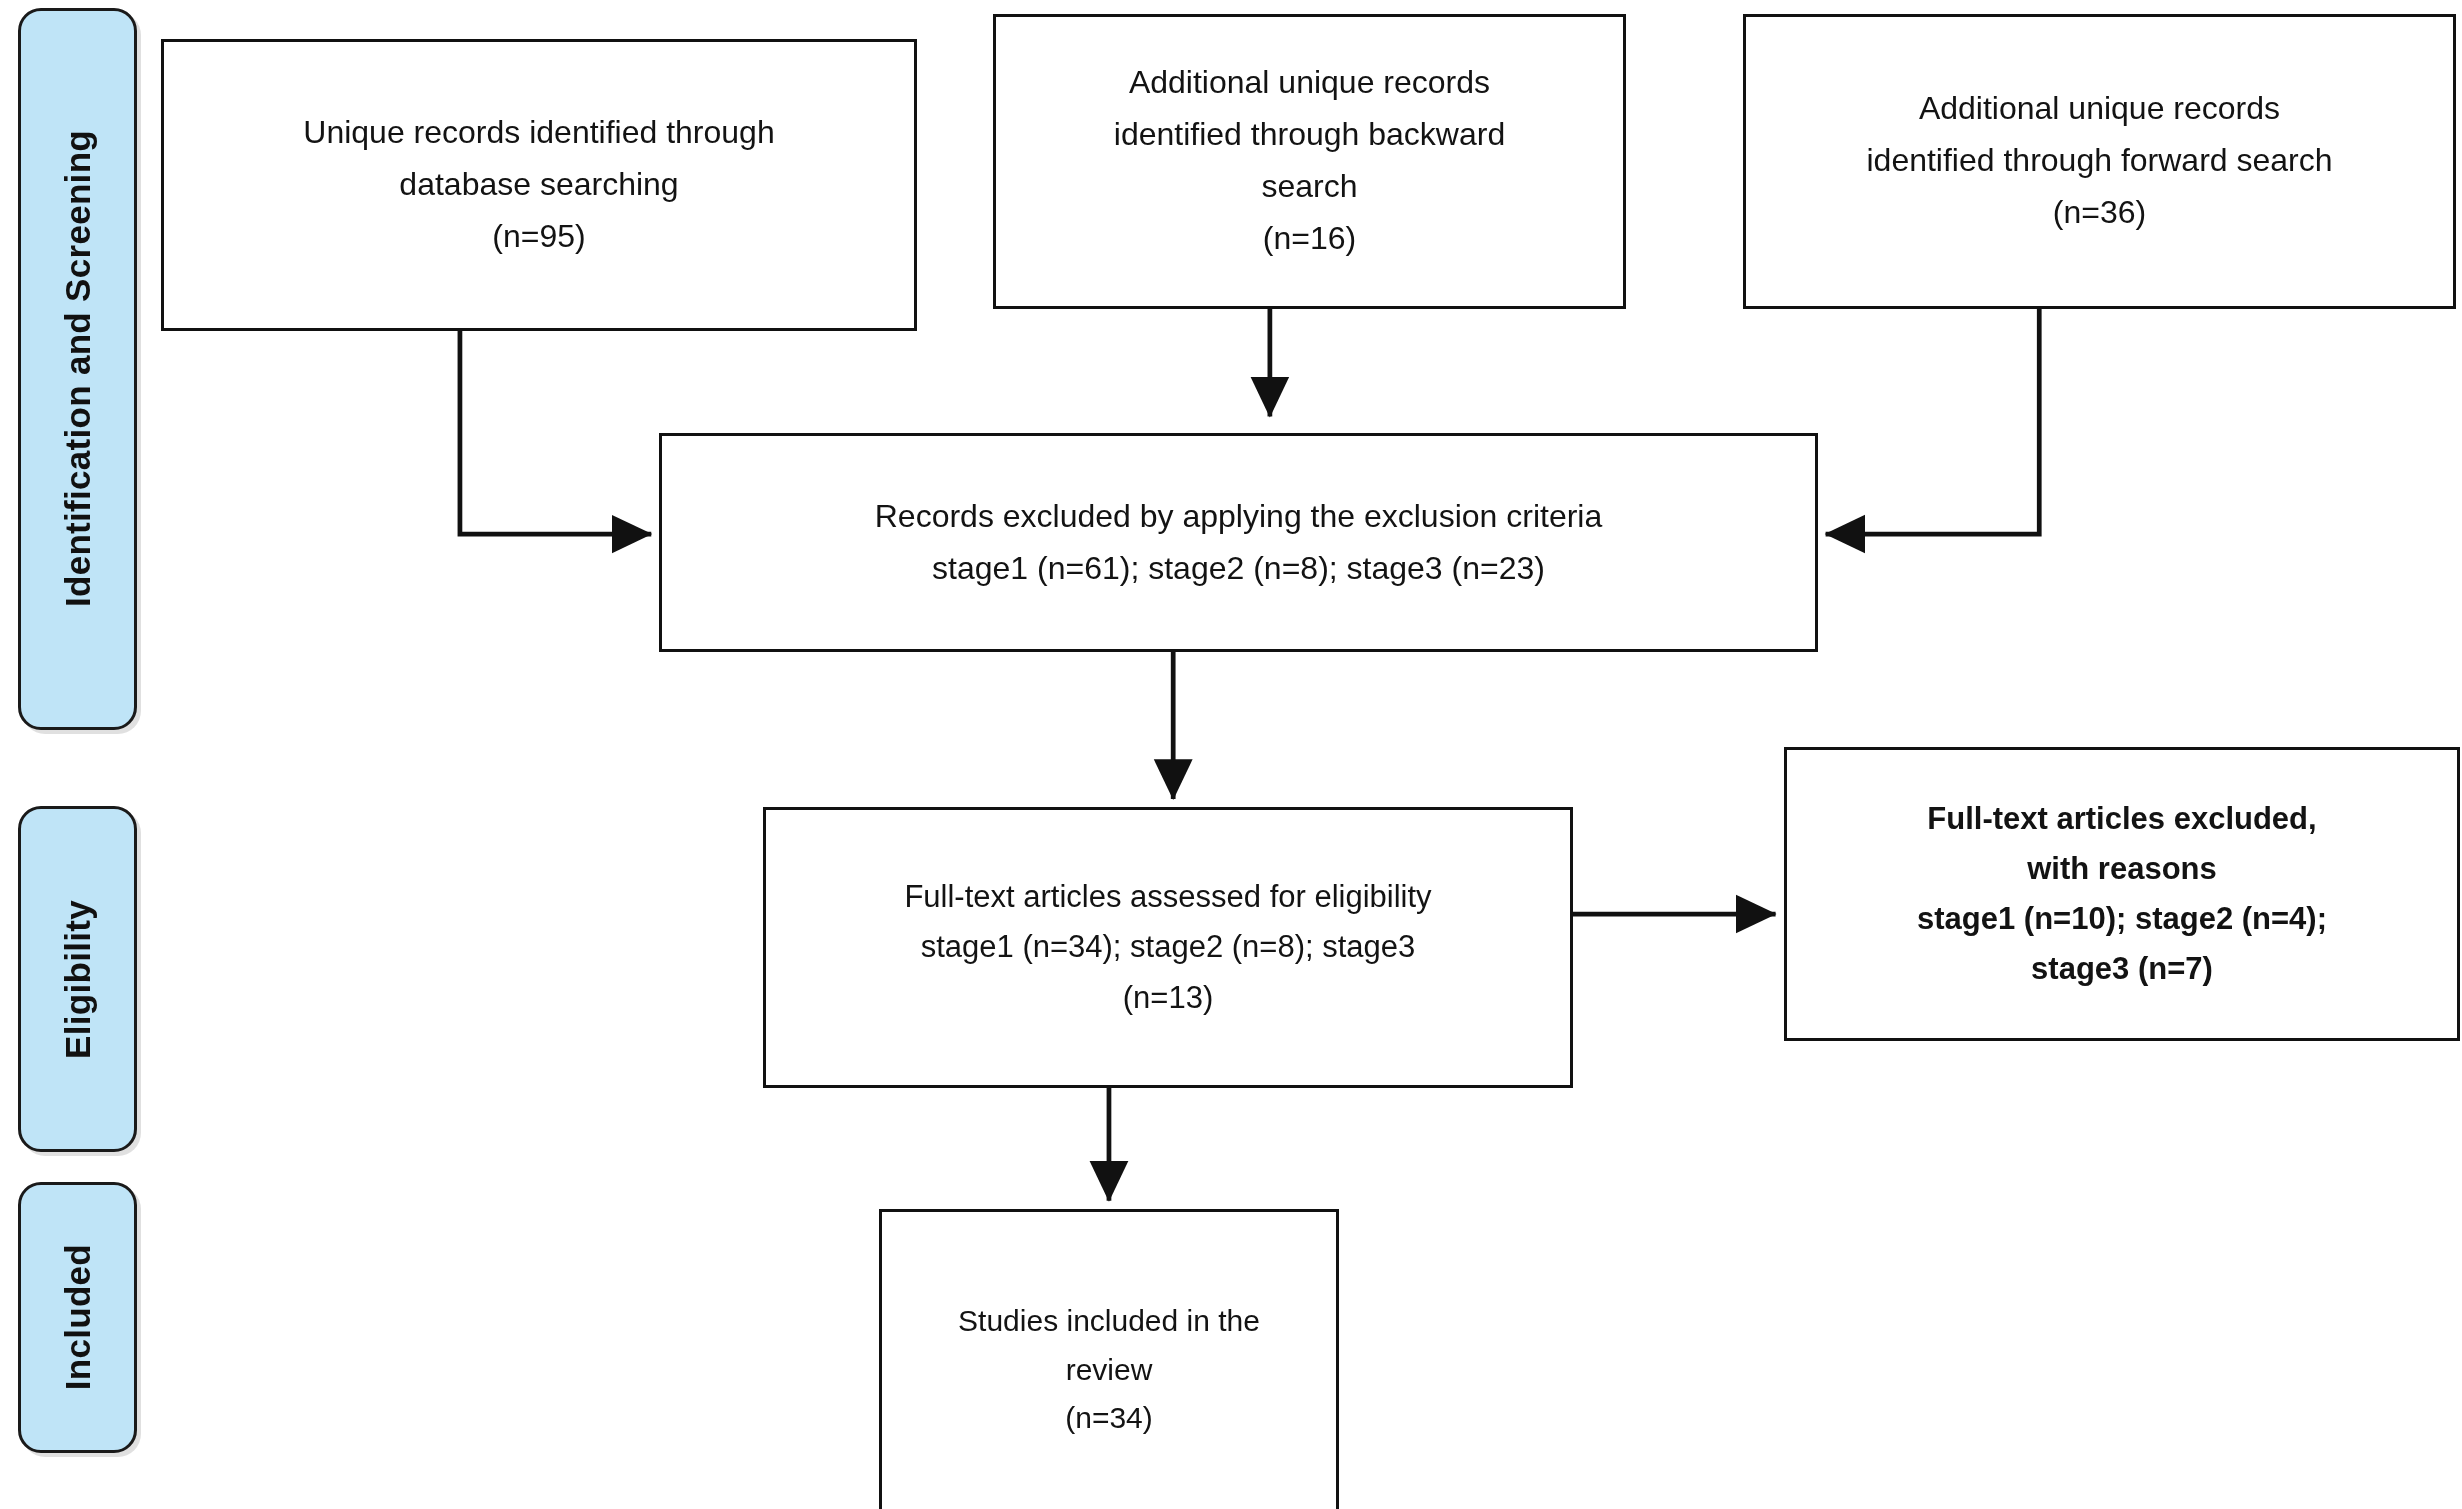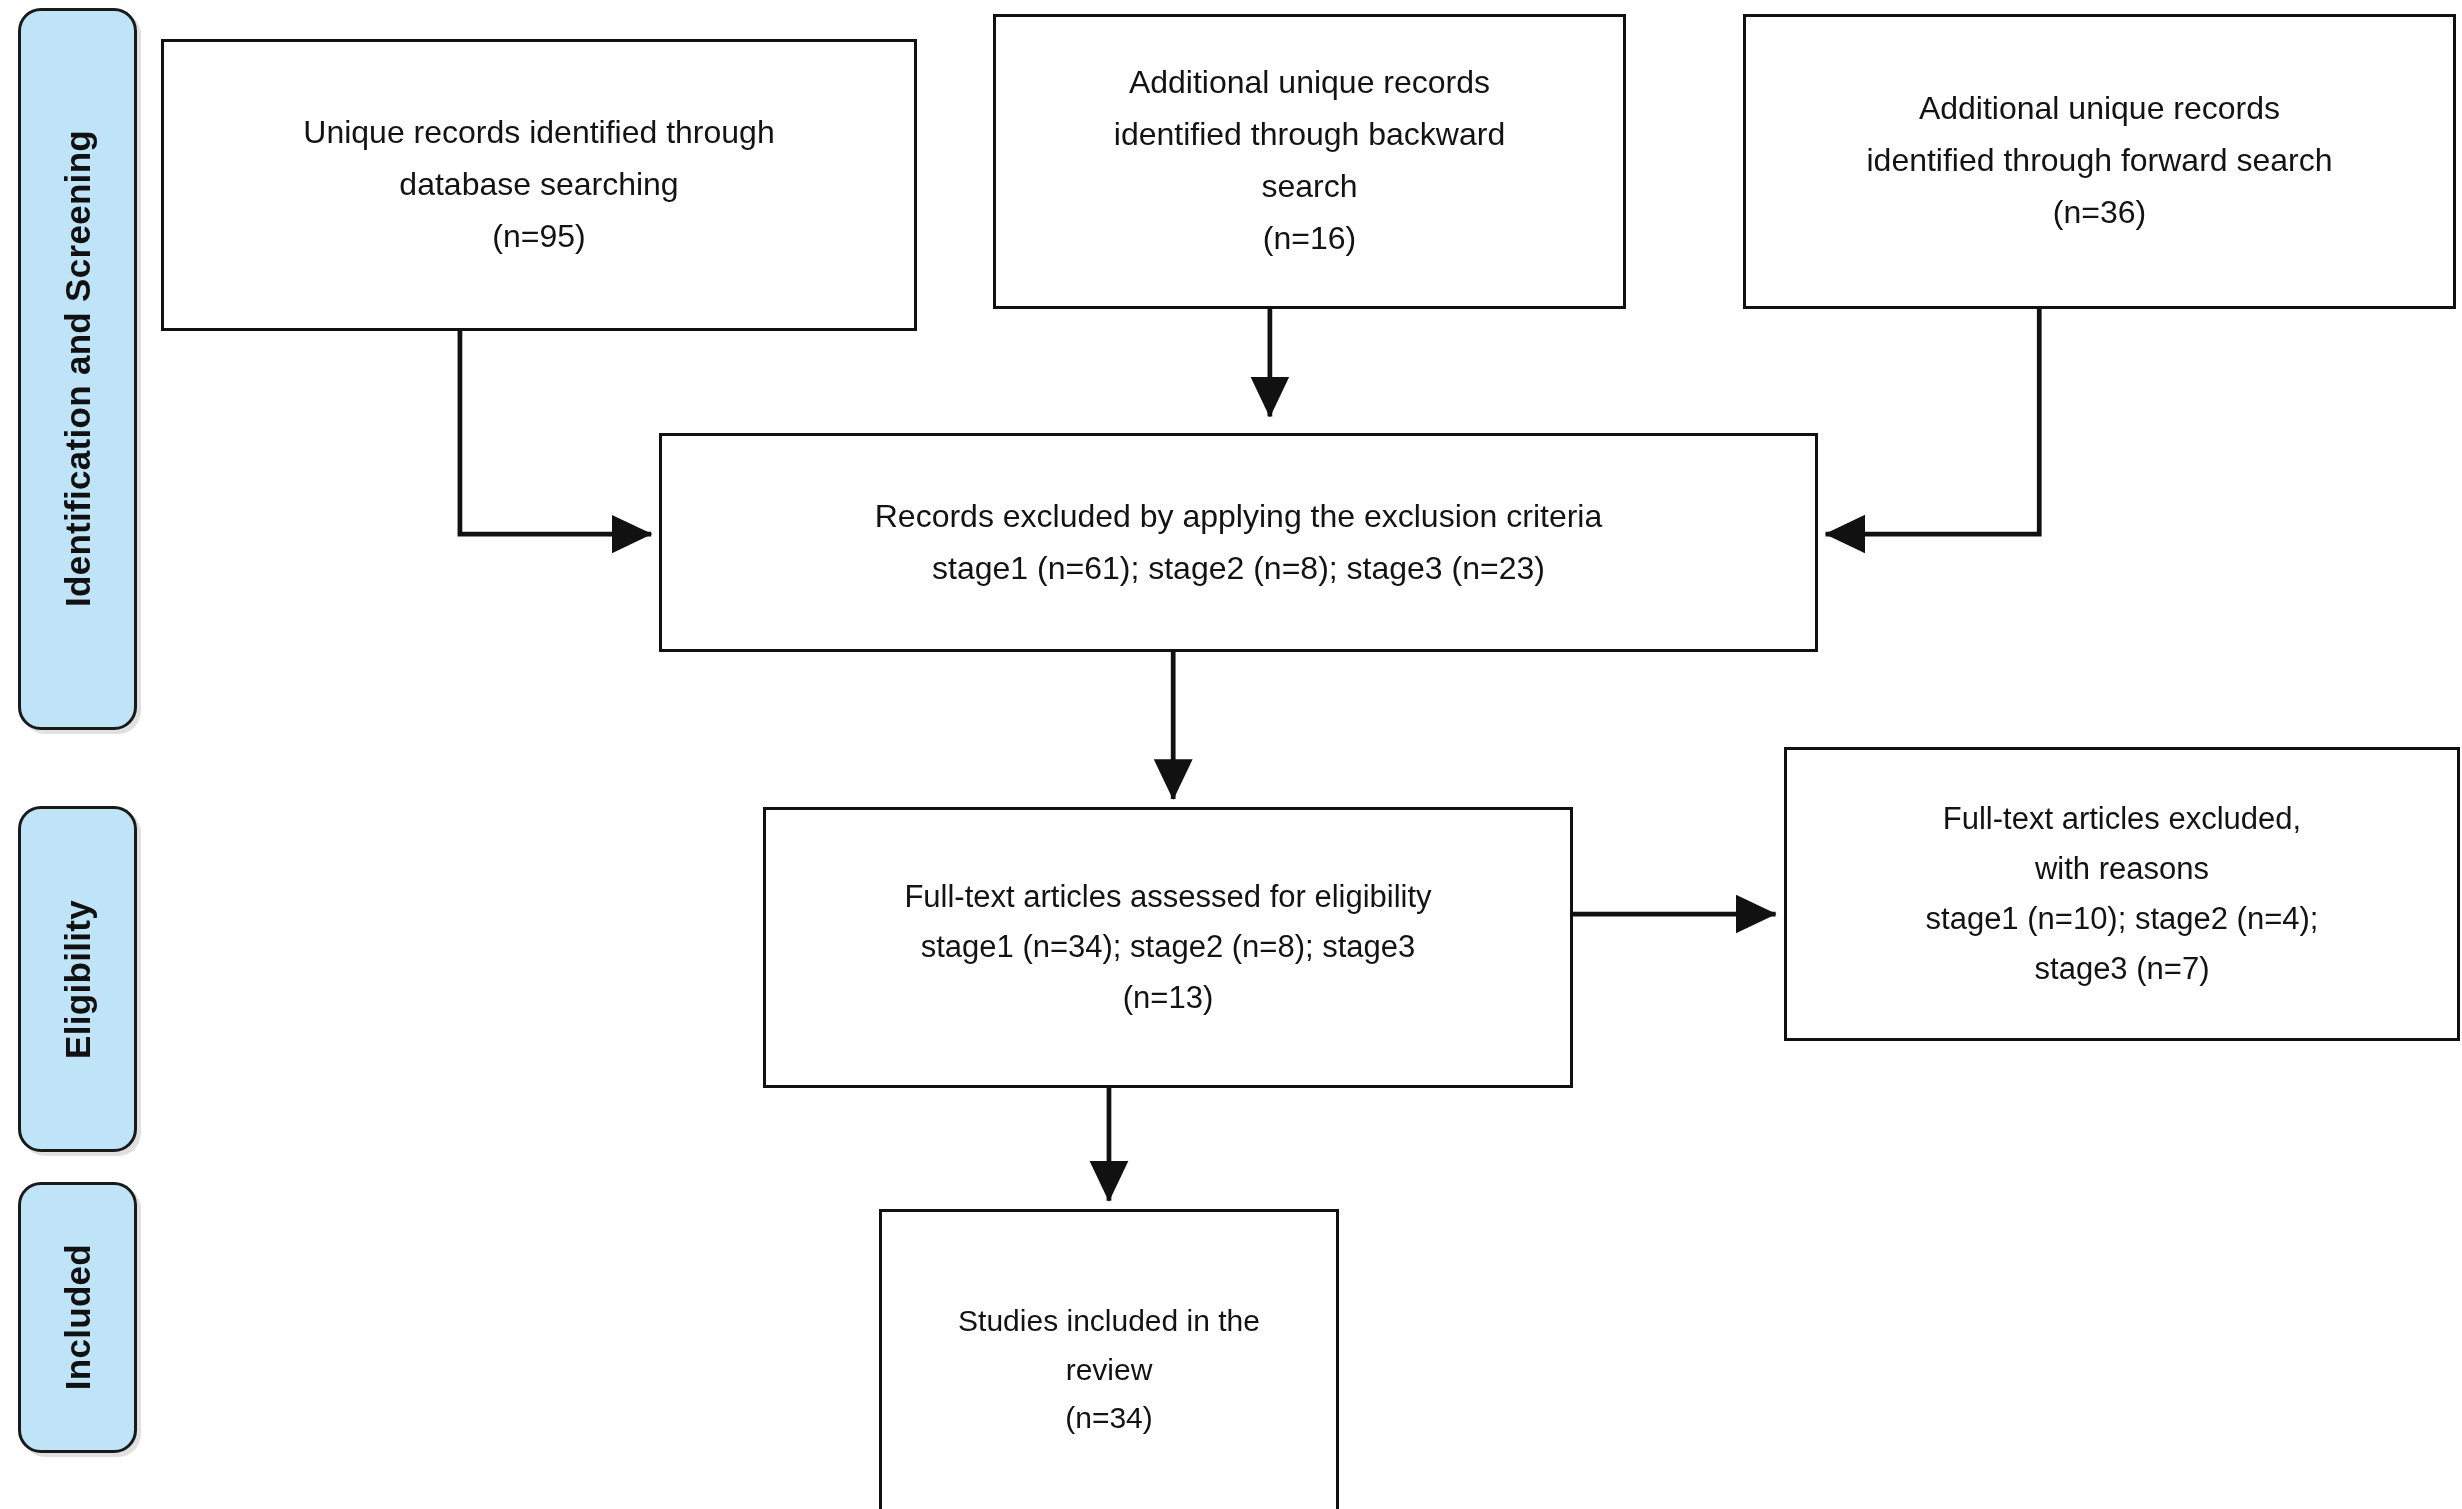--- a/index.html
+++ b/index.html
@@ -60,21 +60,21 @@
     color: #131313;
     padding: 0 17.6px;
     white-space: pre-line;
   }
 
   #box-database-records { left: 161px;  top: 23px;   width: 756px; height: 292px; margin-top: 16px; }
   #box-backward-records { left: 993px; top: 13.5px;   width: 633px;  height: 295px; }
   #box-forward-records  { left: 1743px; top: 13.5px;   width: 713px; height: 295px; }
   #box-records-excluded { left: 659px;  top: 425px;  width: 1159px; height: 219px; margin-top: 8px; }
   #box-fulltext-assessed{ left: 763px; top: 807px; width: 810px; height: 281px; }
-  #box-fulltext-excluded{ left: 1784px; top: 747px; width: 676px; height: 294px; }
+  #box-fulltext-excluded{ left: 1784px; top: 747px; width: 676px; height: 294px; font-weight: bold; }
   #box-studies-included { left: 879px; top: 1209px; width: 460px;  height: 322px; }
 
   #box-records-excluded .box-text { font-size: 32px; }
   #box-fulltext-assessed .box-text { font-size: 31px; }
   #box-fulltext-excluded .box-text { font-size: 31px; }
   #box-studies-included .box-text { font-size: 30px; }
 
   
   #connectors {
     position: absolute;

